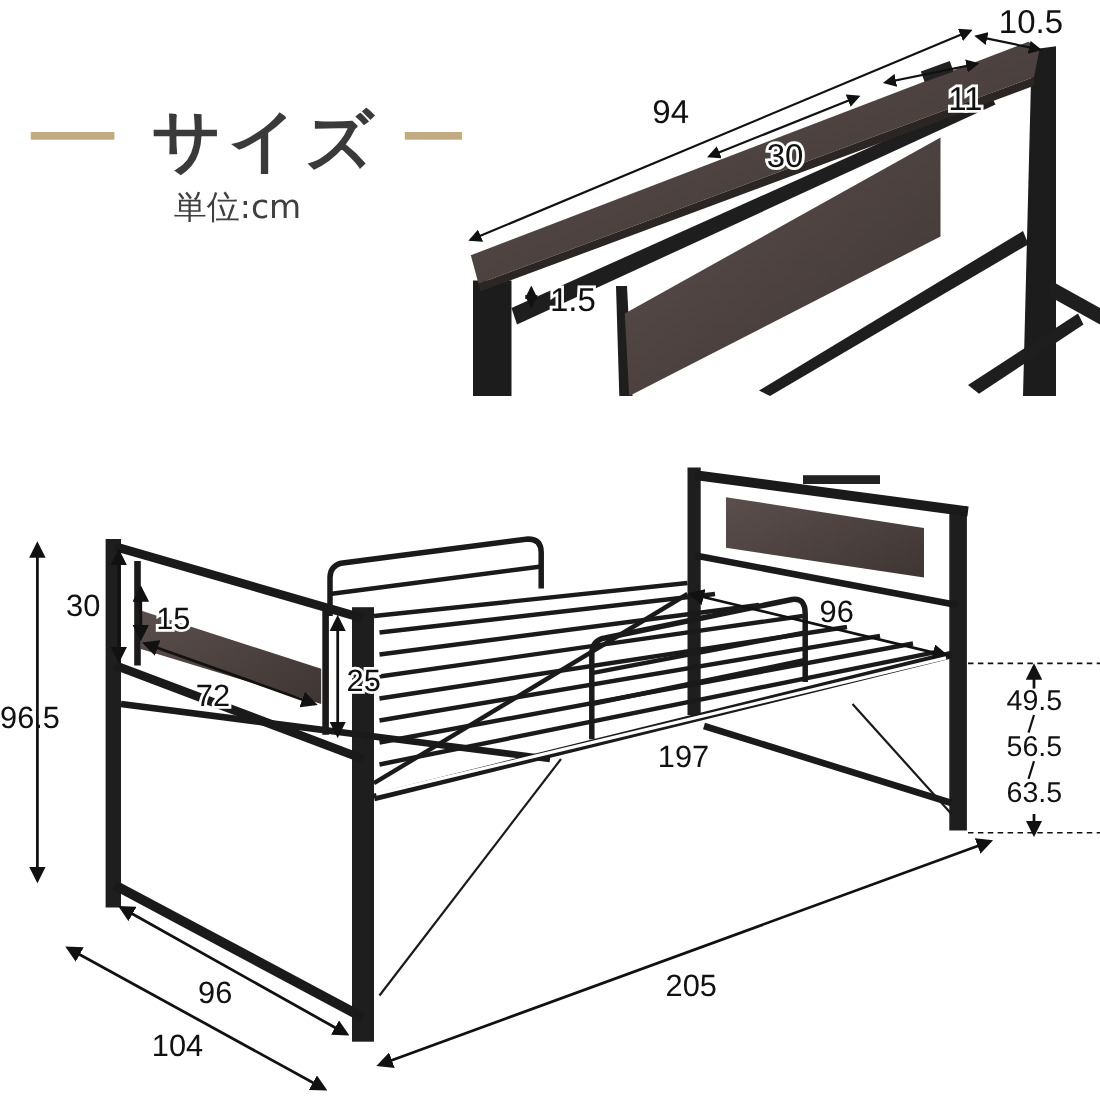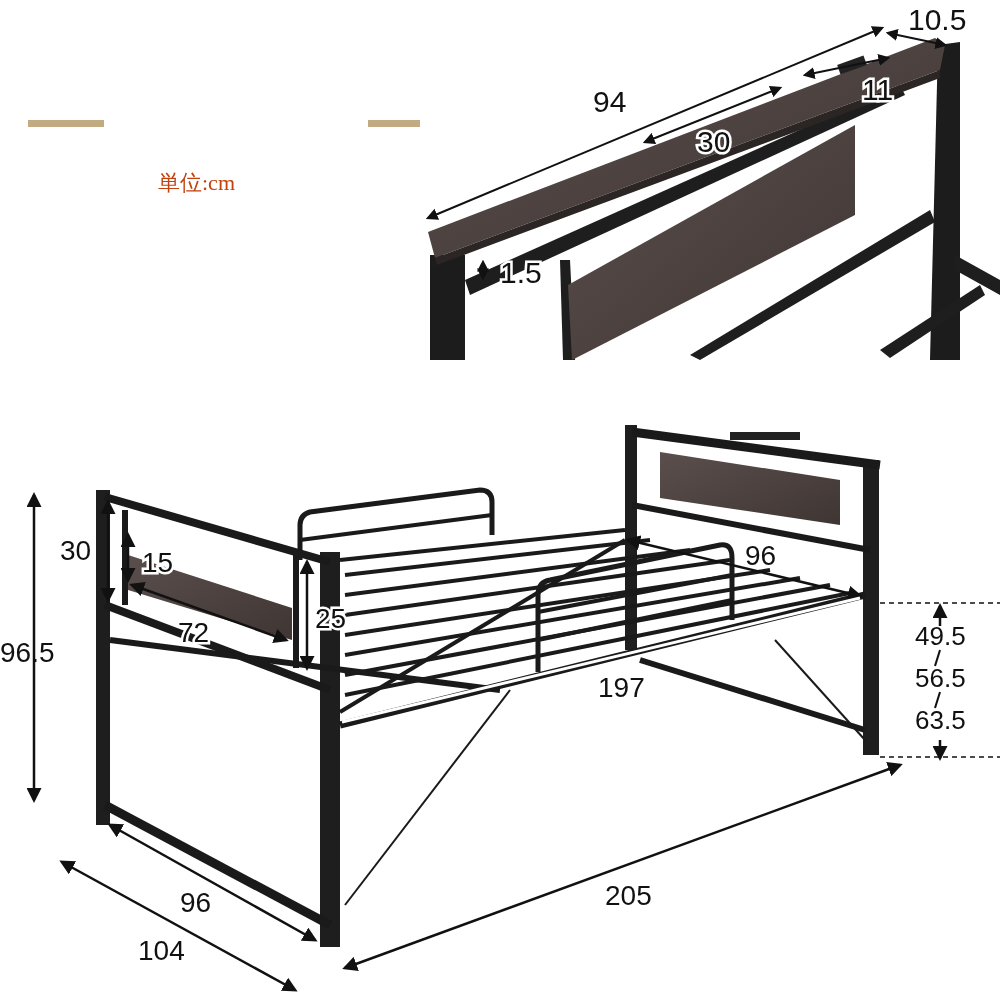--- a/index.html
+++ b/index.html
@@ -3,29 +3,30 @@
 <meta charset="utf-8">
 <style>
   html, body { margin:0; padding:0; }
   body { width:1000px; height:1000px; background:#ffffff; position:relative; overflow:hidden;
          font-family:"DejaVu Sans", sans-serif; }
   .title-row { position:absolute; left:0; top:80px; width:470px; height:80px; }
   .deco-line { position:absolute; height:7px; background:#c2ab82; top:40px; }
   .deco-left { left:28px; width:76px; }
   .deco-right { left:368px; width:76px; }
   .title { position:absolute; left:138px; top:6px; font-size:62px; font-weight:bold; color:#3a3a3a; letter-spacing:6px; }
-  .unit { position:absolute; left:158px; top:168px; font-size:22px; color:#c2410c;font-family:Liberation Serif, serif; }
+  .unit { position:absolute; left:158px; top:168px; font-size:30px; color:#404040; }
   svg { position:absolute; left:0; top:0; }
   .dim { font-family:"Liberation Sans", sans-serif; fill:#111; }
 </style>
 </head>
 <body>
 
 <div class="title-row">
   <div class="deco-line deco-left"></div>
+  <div class="title">サイズ</div>
   <div class="deco-line deco-right"></div>
 </div>
 <div class="unit">単位:cm</div>
 
 <svg width="1000" height="1000" viewBox="0 0 1000 1000">
   <defs>
     <marker id="ah" viewBox="0 0 10 10" refX="8" refY="5" markerWidth="6" markerHeight="6" orient="auto-start-reverse">
       <path d="M0,0 L10,5 L0,10 z" fill="#111"></path>
     </marker>
     <linearGradient id="wood" x1="0" y1="0" x2="1" y2="1">

